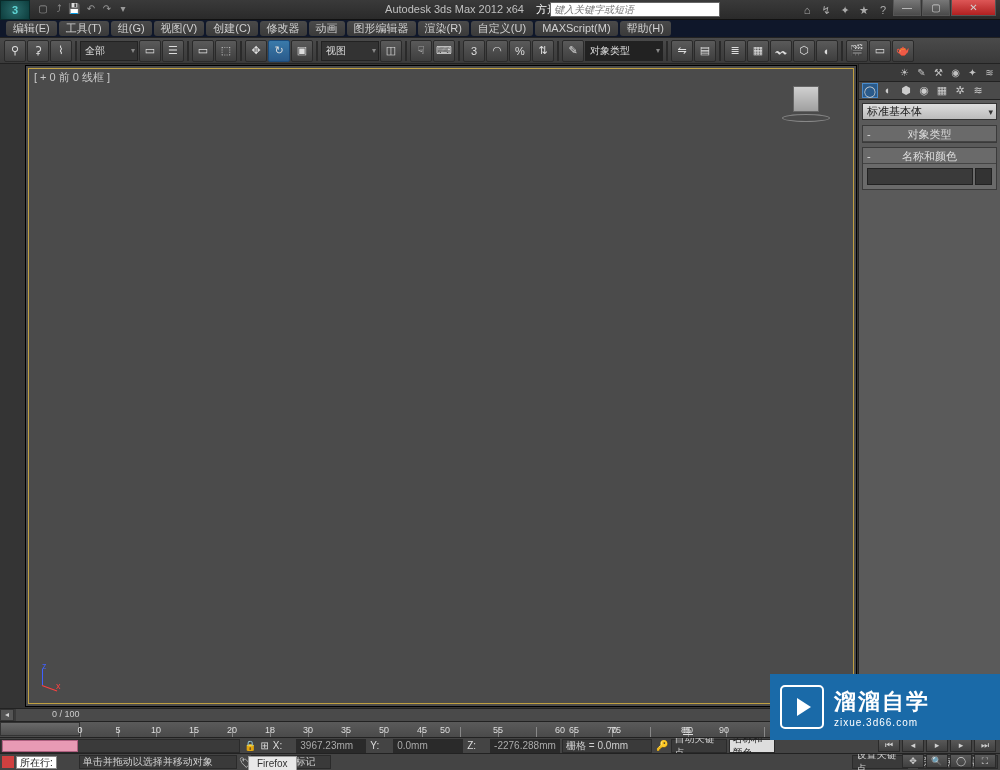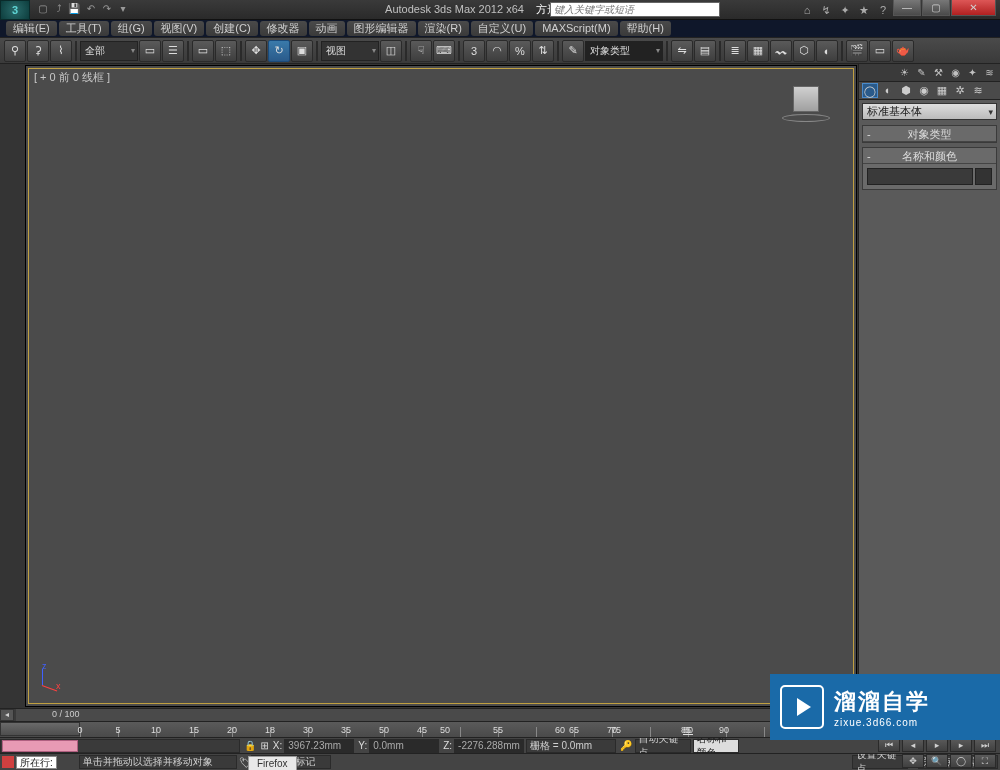--- a/index.html
+++ b/index.html
@@ -78,21 +78,21 @@
 .time-scroll .ts-label { position:absolute; left:36px; top:0; font-size:9px; color:#ccc; }
 .timeline { height:16px; background:linear-gradient(#5a5a5a,#4a4a4a); position:relative; border-bottom:1px solid #222; overflow:hidden; }
 .timeline .tick { position:absolute; bottom:0; width:1px; height:6px; background:#888; }
 .timeline .tick.major { height:10px; }
 .timeline .tlabel { position:absolute; bottom:2px; font-size:9px; color:#ddd; transform:translateX(-50%); }
 .timeline .slider { position:absolute; left:0; top:0; width:80px; height:14px; background:linear-gradient(#6a6a6a,#4e4e4e); border:1px solid #333; }
 
 .status1 { height:16px; display:flex; align-items:center; background:#444; border-bottom:1px solid #222; font-size:10px; overflow:hidden; }
 .status1 .sbox { height:14px; border:1px solid #2a2a2a; margin-right:2px; display:flex; align-items:center; padding:0 3px; background:#3a3a3a; }
 .status1 .sbox.wide { width:240px; }
-.status1 .coord { width:70px; background:#2a2a2a; color:#aaa; }
+.status1 .coord { width:70px; background:#2a2a2a; color:#aaa;margin-left:12px; }
 .status1 .lbl { color:#ddd; padding:0 2px; }
 
 .status2 { height:16px; display:flex; align-items:center; background:#444; font-size:10px; overflow:hidden; }
 .status2 .sbox { height:14px; border:1px solid #2a2a2a; margin-right:2px; display:flex; align-items:center; padding:0 3px; background:#3a3a3a; }
 
 .anim-controls { position:absolute; right:4px; bottom:2px; display:flex; gap:2px; flex-wrap:wrap; width:120px; justify-content:flex-end; }
 .anim-controls .ac { width:22px; height:14px; background:linear-gradient(#5a5a5a,#404040); border:1px solid #2a2a2a; font-size:9px; text-align:center; line-height:12px; cursor:pointer; }
 
 
 .watermark { position:absolute; right:0; bottom:30px; width:230px; height:66px; background:#1a6aa8; display:flex; align-items:center; padding:0 10px; }

